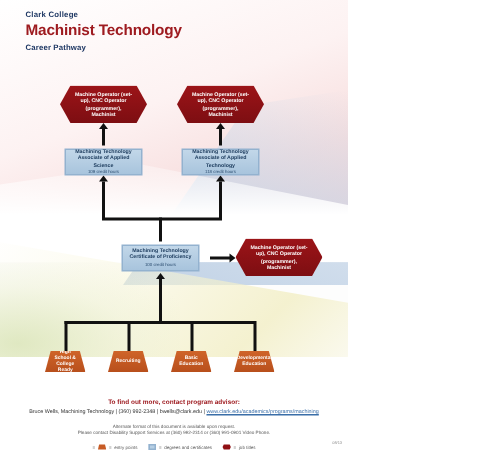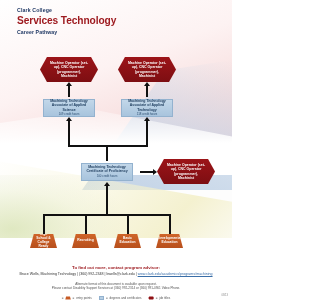--- a/index.html
+++ b/index.html
@@ -144,21 +144,21 @@
 
   <div class="bg-layer bg-pink"></div>
   <div class="bg-layer bg-blue"></div>
   <div class="bg-layer bg-white-wave"></div>
   <div class="bg-layer bg-yellow"></div>
   <div class="bg-layer bg-green"></div>
   <div class="bg-layer bg-bottom-white"></div>
 
   <div class="header">
     <div class="hdr-college">Clark College</div>
-    <div class="hdr-title">Services Technology</div>
+    <div class="hdr-title">Machinist Technology</div>
     <div class="hdr-sub">Career Pathway</div>
   </div>
 
   <div class="conn" style="left:68.2px; top:86px; width:1.8px; height:11px;"></div>
   <div class="arrowhead arrow-up" style="left:65.9px; top:82px;"></div>
 
   <div class="conn" style="left:146.2px; top:86px; width:1.8px; height:11px;"></div>
   <div class="arrowhead arrow-up" style="left:143.9px; top:82px;"></div>
 
   <div class="conn" style="left:106.2px; top:145px; width:1.8px; height:16px;"></div>

